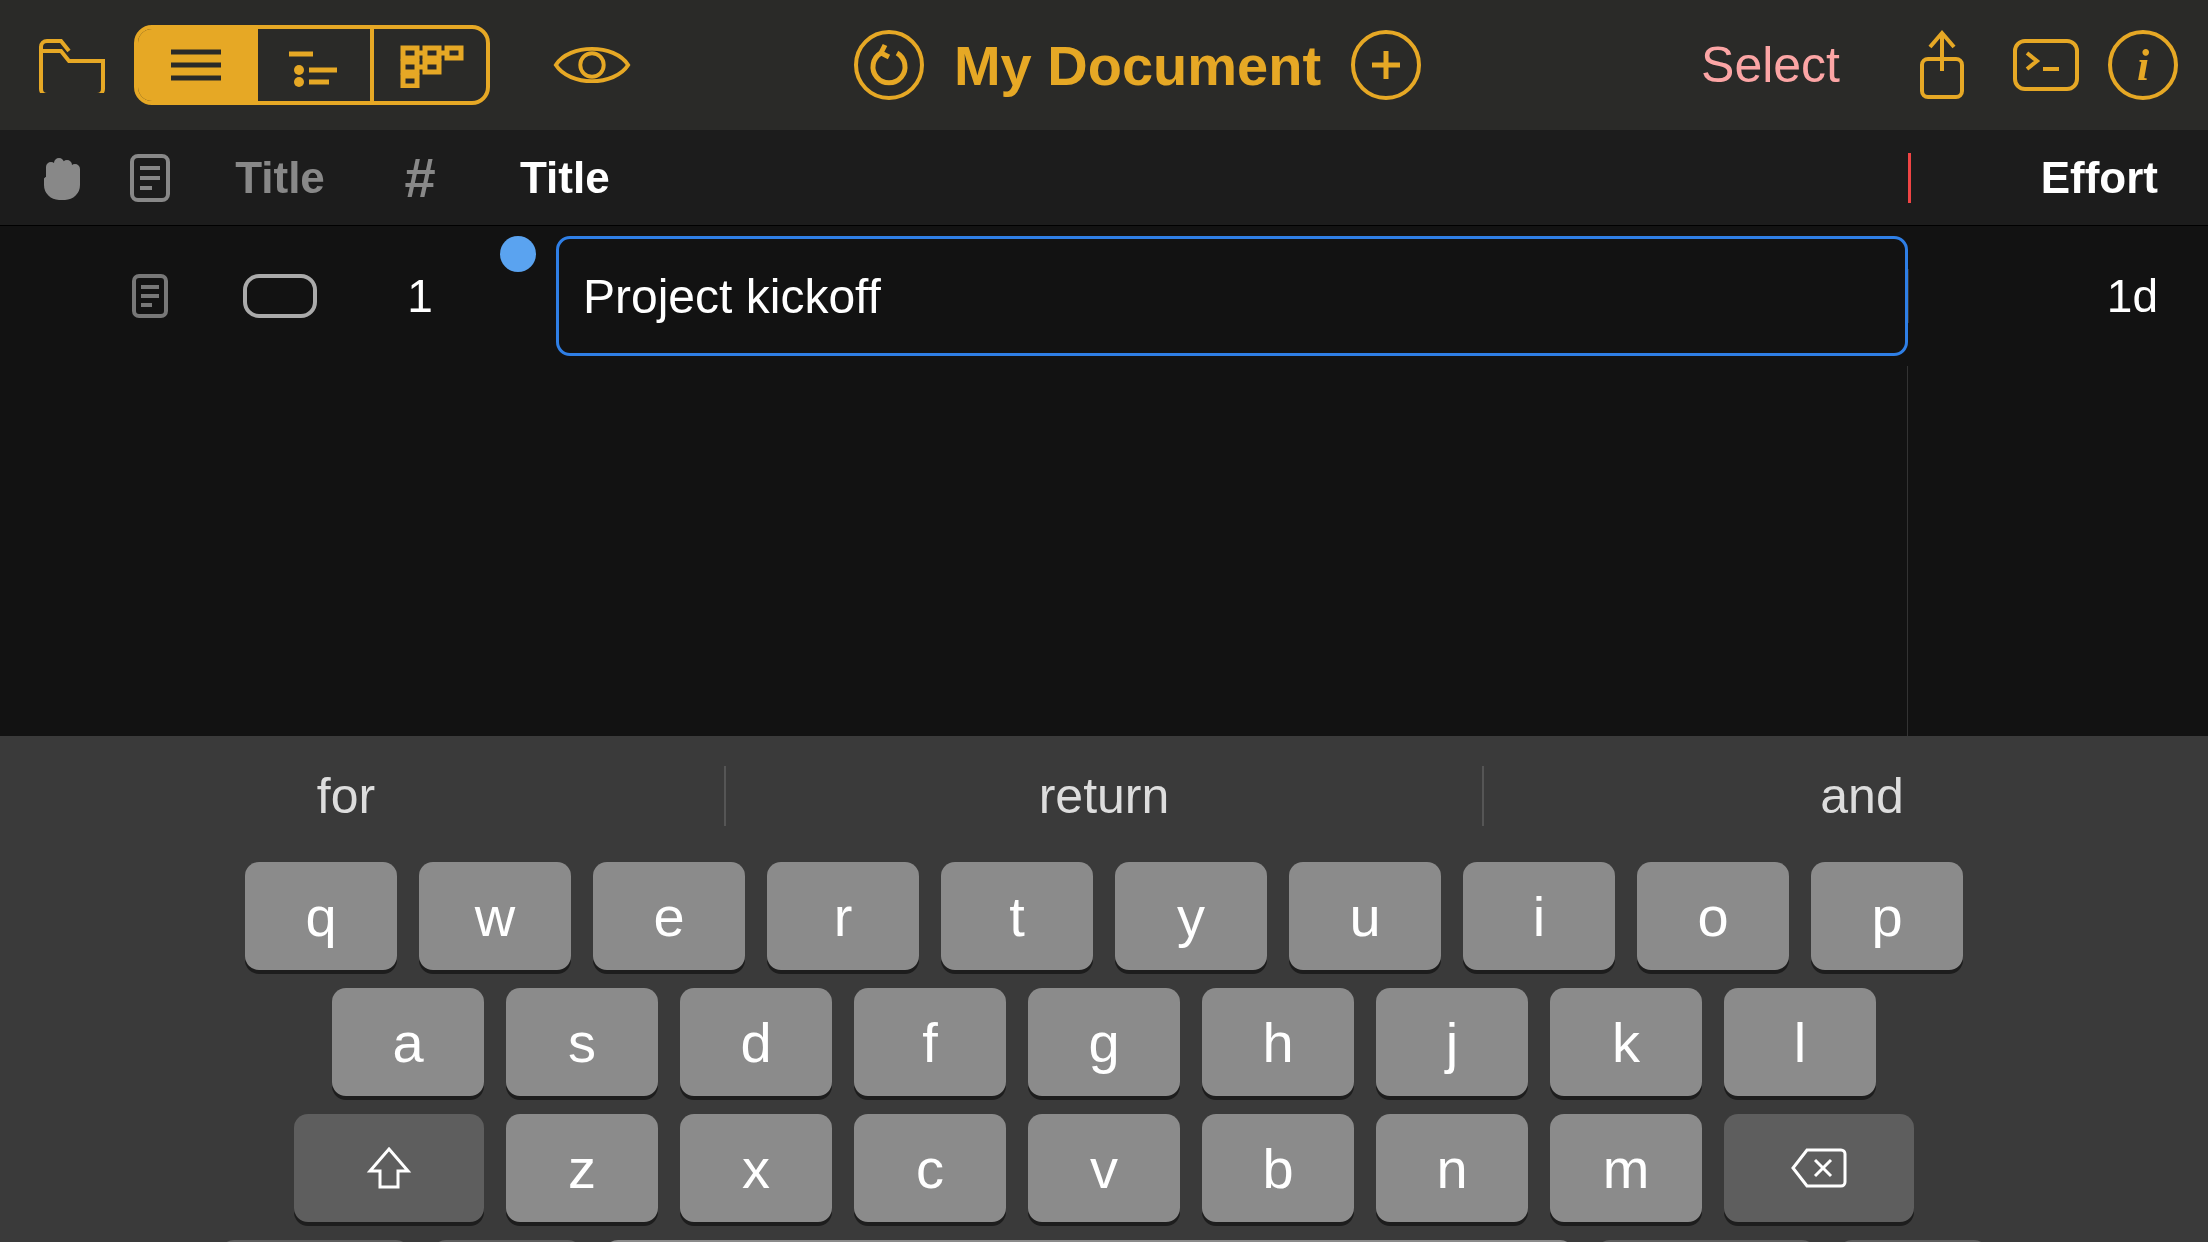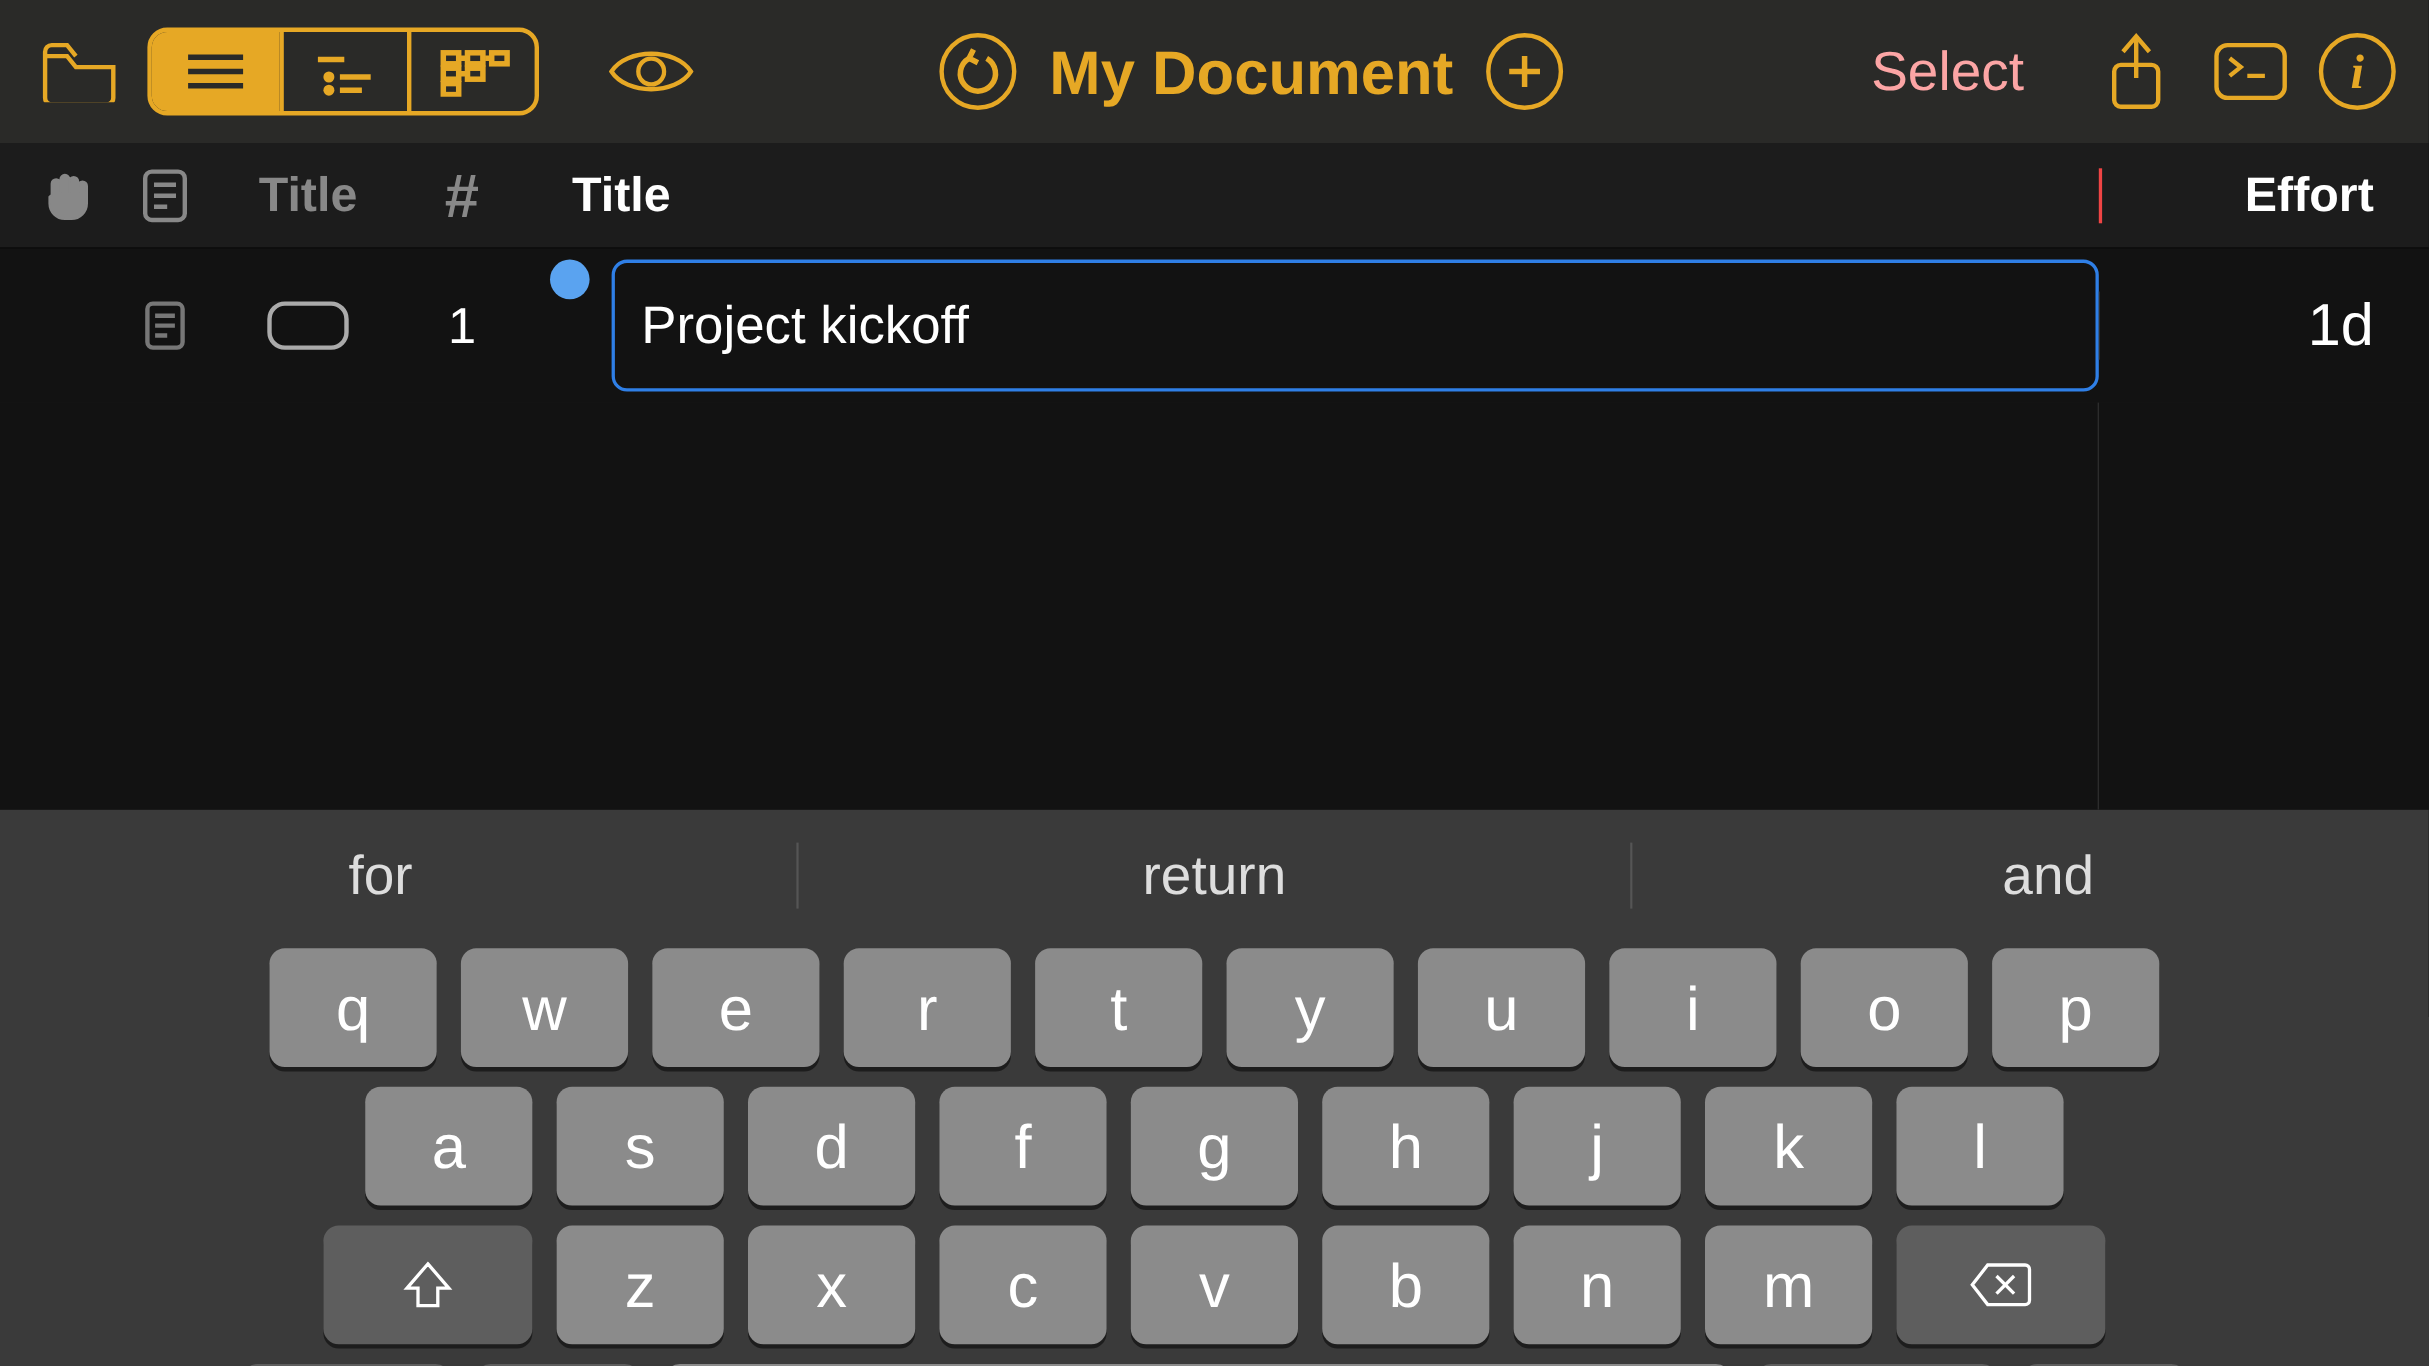--- a/index.html
+++ b/index.html
@@ -45,21 +45,21 @@
   
   
   .row {
     display:flex; align-items:center; height:140px; background:#121212; padding:0 40px 0 20px; color:#eee;
   }
   .row .hand-col { width:80px; }
   .row .note-col { width:100px; display:flex; justify-content:center;}
   .row .type-col { width:160px; display:flex; justify-content:center;}
   .row .num-col  { width:120px; text-align:center; font-size:46px; color:#fff;}
   .row .title-col{ flex:1; padding-left:20px; display:flex; gap:16px;}
-  .row .effort-col{ width:260px; text-align:right; font-size:54px; color:#fff; border-left:1px solid #333; padding-right:10px;}
+  .row .effort-col{ width:260px; text-align:right; font-size:46px; color:#fff; border-left:1px solid #333; padding-right:10px;}
   
   .status-dot { width:36px; height:36px; border-radius:50%; background:#5aa3f0; flex-shrink:0; margin-right:4px;}
   
   .title-input {
     flex:1; height:120px; background:transparent; border:3px solid #2f7fe6; border-radius:14px; color:#fff; font-size:48px; padding:0 24px; outline:none;
   }
   
   .pill-outline {
     width:74px; height:44px; border:4px solid #aaa; border-radius:16px;
   }

